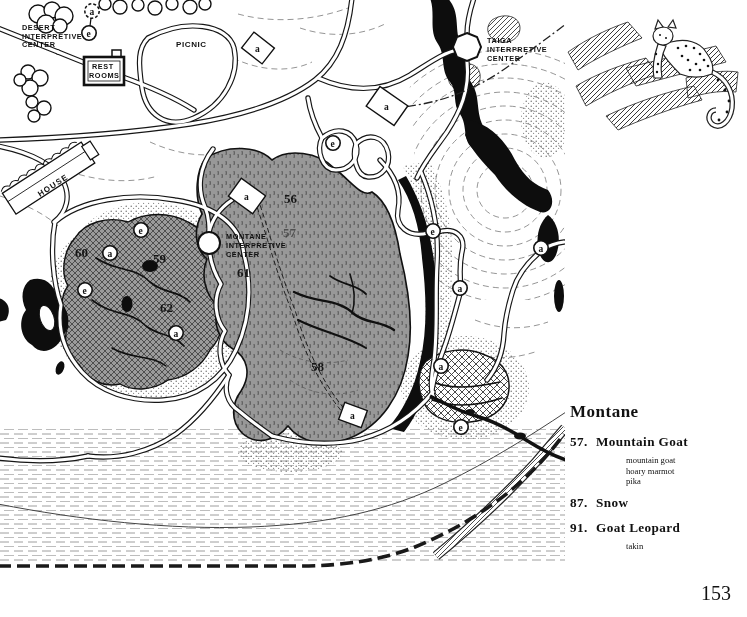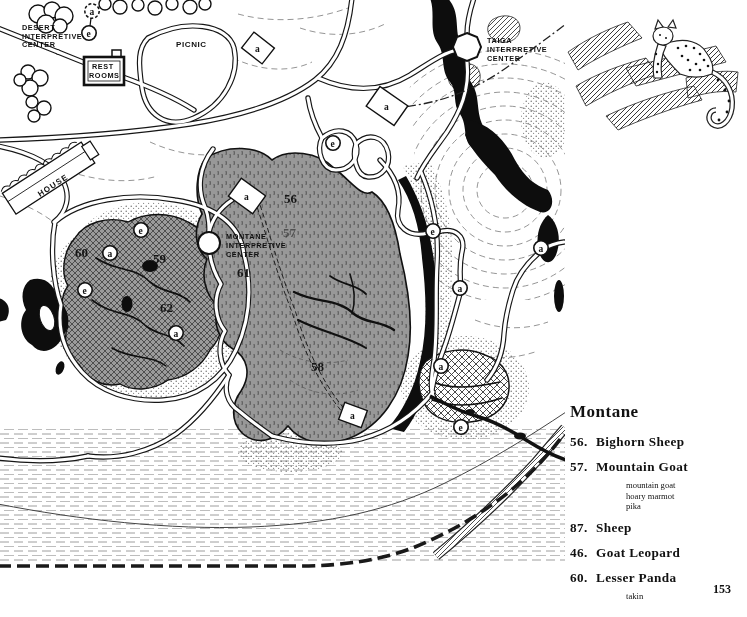--- a/index.html
+++ b/index.html
@@ -13,21 +13,21 @@
   .rb{stroke:#161616;stroke-width:5.4;fill:none;stroke-linecap:round;stroke-linejoin:round;}
   .rw{stroke:#ffffff;stroke-width:3.1;fill:none;stroke-linecap:round;stroke-linejoin:round;}
   .wig{stroke:#101010;fill:none;stroke-linecap:round;}
   .legend{position:absolute;left:570px;top:402px;width:176px;color:#111;
           font-family:"Liberation Serif",serif;}
   .legend h2{margin:0 0 12px 0;font-size:17px;letter-spacing:.5px;}
   .li{display:flex;margin-bottom:9px;font-size:13.2px;font-weight:bold;letter-spacing:.4px;}
   .li .no{width:26px;flex:none;}
   .subs{margin:-4px 0 8px 56px;font-size:8.6px;line-height:10.5px;font-weight:normal;}
   .pageno{position:absolute;right:16px;top:582px;font-family:"Liberation Serif",serif;
-          font-size:12px;font-weight:bold;color:#111;}
+          font-size:20px;font-weight:normal;color:#111;}
   .illus{position:absolute;left:566px;top:8px;width:180px;height:132px;}
 </style>
 </head>
 <body>
 
 <div id="page">
 
 
 <svg width="565" height="617" viewBox="0 0 565 617">
 <defs>
@@ -412,49 +412,41 @@
         <circle cx="163" cy="93" r="1.4"></circle>
     <circle cx="161" cy="104" r="1.4"></circle>
         <circle cx="153" cy="112" r="1.4"></circle>
   </g>
 </svg>
 
 
 <div class="legend">
   <h2>Montane</h2>
 
-  <div class="li">
-    <span class="no">56.</span>
-        <span>Bighorn Sheep</span>
-  </div>
 
   <div class="li">
     <span class="no">57.</span>
         <span>Mountain Goat</span>
   </div>
   <div class="subs">
     <div>mountain goat</div>
     <div>hoary marmot</div>
     <div>pika</div>
   </div>
 
   <div class="li">
     <span class="no">87.</span>
-        <span>Sheep</span>
+        <span>Snow</span>
   </div>
 
   <div class="li">
-    <span class="no">46.</span>
+    <span class="no">91.</span>
         <span>Goat Leopard</span>
   </div>
 
-  <div class="li">
-    <span class="no">60.</span>
-        <span>Lesser Panda</span>
-  </div>
 
   <div class="subs">
     <div>takin</div>
 
   </div>
 
 </div>
 
 <div class="pageno">153</div>
 

